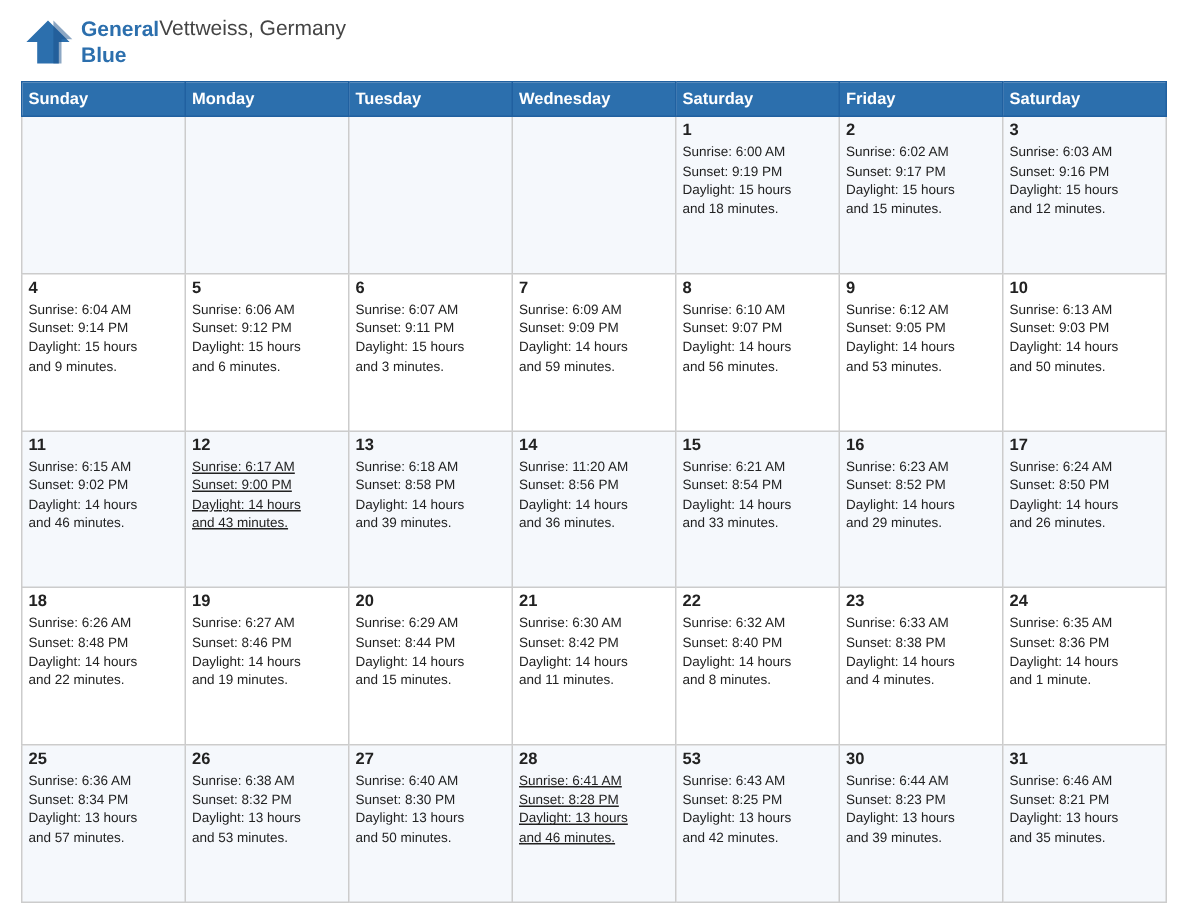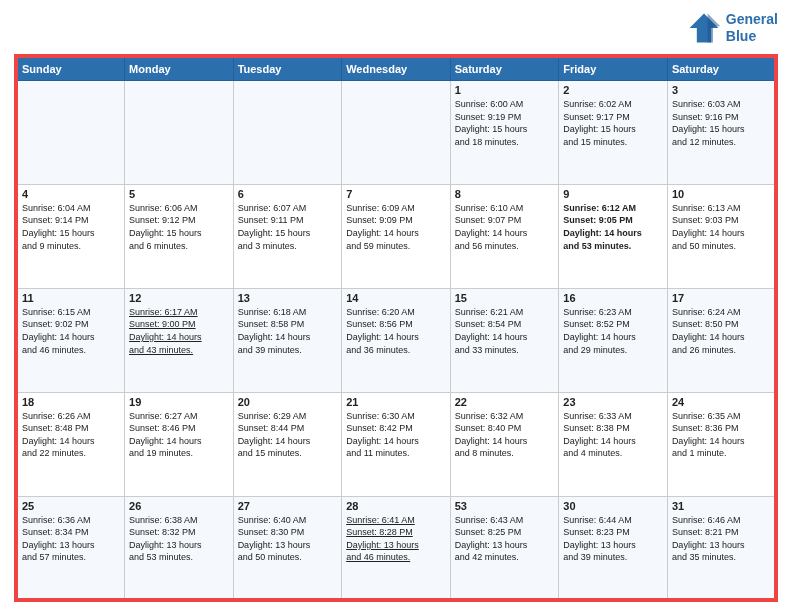--- a/index.html
+++ b/index.html
@@ -12,21 +12,21 @@
     }
     .page {
       width: 792px;
       height: 612px;
       padding: 10px 14px;
       display: flex;
       flex-direction: column;
     }
     .header {
       display: flex;
-      justify-content: flex-end;
+      justify-content: flex-start;
       align-items: flex-start;
       margin-bottom: 8px;
     }
     .logo {
       display: flex;
       align-items: center;
       gap: 4px;
     }
     .logo-text {
       font-size: 14px;
@@ -48,21 +48,21 @@
       font-size: 30px;
       font-weight: normal;
       color: #1a1a2e;
     }
     .location {
       font-size: 14px;
       color: #444;
     }
     .calendar {
       flex: 1;
-      border: 4px solid #ef4444;
+      border: 1px solid #ef4444;
       border-collapse: collapse;
       width: 100%;
       table-layout: fixed;
       padding-left: 44px;
     }
     .calendar thead tr th {
       background-color: #2c6fad;
       color: #fff;
       font-size: 11px;
       font-weight: bold;
@@ -109,20 +109,21 @@
       <svg class="logo-icon" viewBox="0 0 40 40">
         <polygon points="20,4 36,20 28,20 28,36 12,36 12,20 4,20" fill="#2c6fad"></polygon>
         <polygon points="24,4 38,18 30,18 30,36 24,36" fill="#1a4f8a" opacity="0.5"></polygon>
       </svg>
       <div class="logo-text">
         <div><span>General</span></div>
         <div><span style="color:#2c6fad">Blue</span></div>
       </div>
     </div>
     <div class="title-block">
+      <div class="location">Vettweiss, Germany</div>
     </div>
   </div>
 
   <table class="calendar">
     <thead>
       <tr>
       <th>Sunday</th>
           <th>Monday</th>
           <th>Tuesday</th>
           <th>Wednesday</th>
@@ -190,21 +191,21 @@
           </td>
           <td>
             <span class="day-num">8</span>
             <div class="day-info" style="white-space: pre-line;">Sunrise: 6:10 AM
 Sunset: 9:07 PM
 Daylight: 14 hours
 and 56 minutes.</div>
           </td>
           <td>
             <span class="day-num">9</span>
-            <div class="day-info" style="white-space: pre-line; font-weight: bold;">Sunrise: 6:12 AM
+            <div class="day-info" style="white-space: pre-line;">Sunrise: 6:12 AM
 Sunset: 9:05 PM
 Daylight: 14 hours
 and 53 minutes.</div>
           </td>
           <td>
             <span class="day-num">10</span>
             <div class="day-info" style="white-space: pre-line;">Sunrise: 6:13 AM
 Sunset: 9:03 PM
 Daylight: 14 hours
 and 50 minutes.</div>
@@ -227,21 +228,21 @@
           </td>
           <td>
             <span class="day-num">13</span>
             <div class="day-info" style="white-space: pre-line;">Sunrise: 6:18 AM
 Sunset: 8:58 PM
 Daylight: 14 hours
 and 39 minutes.</div>
           </td>
           <td>
             <span class="day-num">14</span>
-            <div class="day-info" style="white-space: pre-line;">Sunrise: 6:20 AM
+            <div class="day-info" style="white-space: pre-line;">Sunrise: 11:20 AM
 Sunset: 8:56 PM
 Daylight: 14 hours
 and 36 minutes.</div>
           </td>
           <td>
             <span class="day-num">15</span>
             <div class="day-info" style="white-space: pre-line;">Sunrise: 6:21 AM
 Sunset: 8:54 PM
 Daylight: 14 hours
 and 33 minutes.</div>

